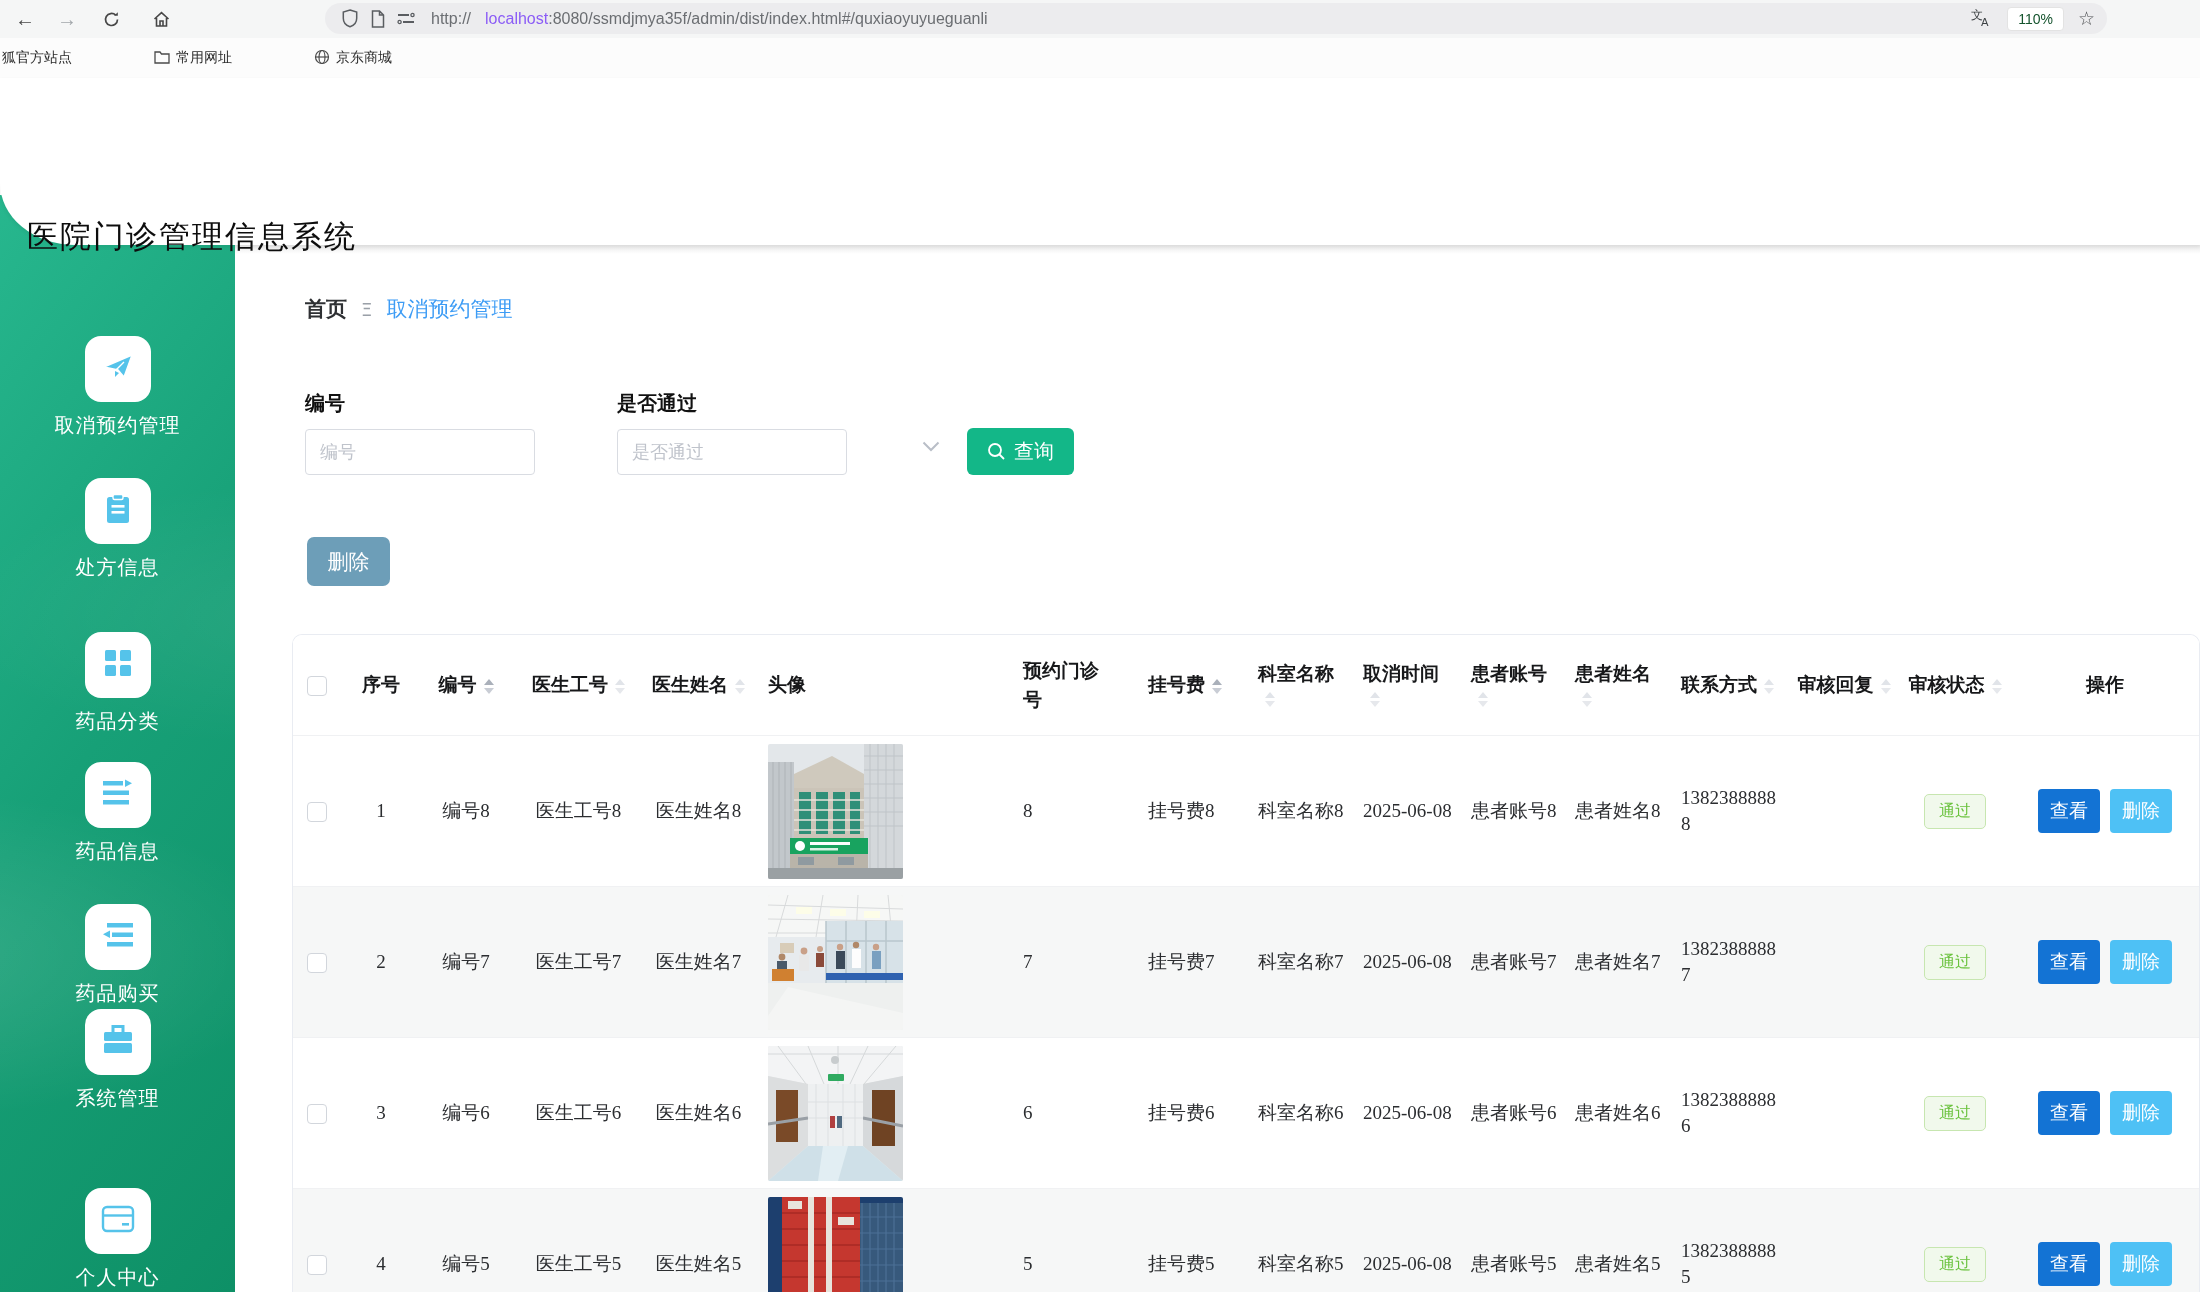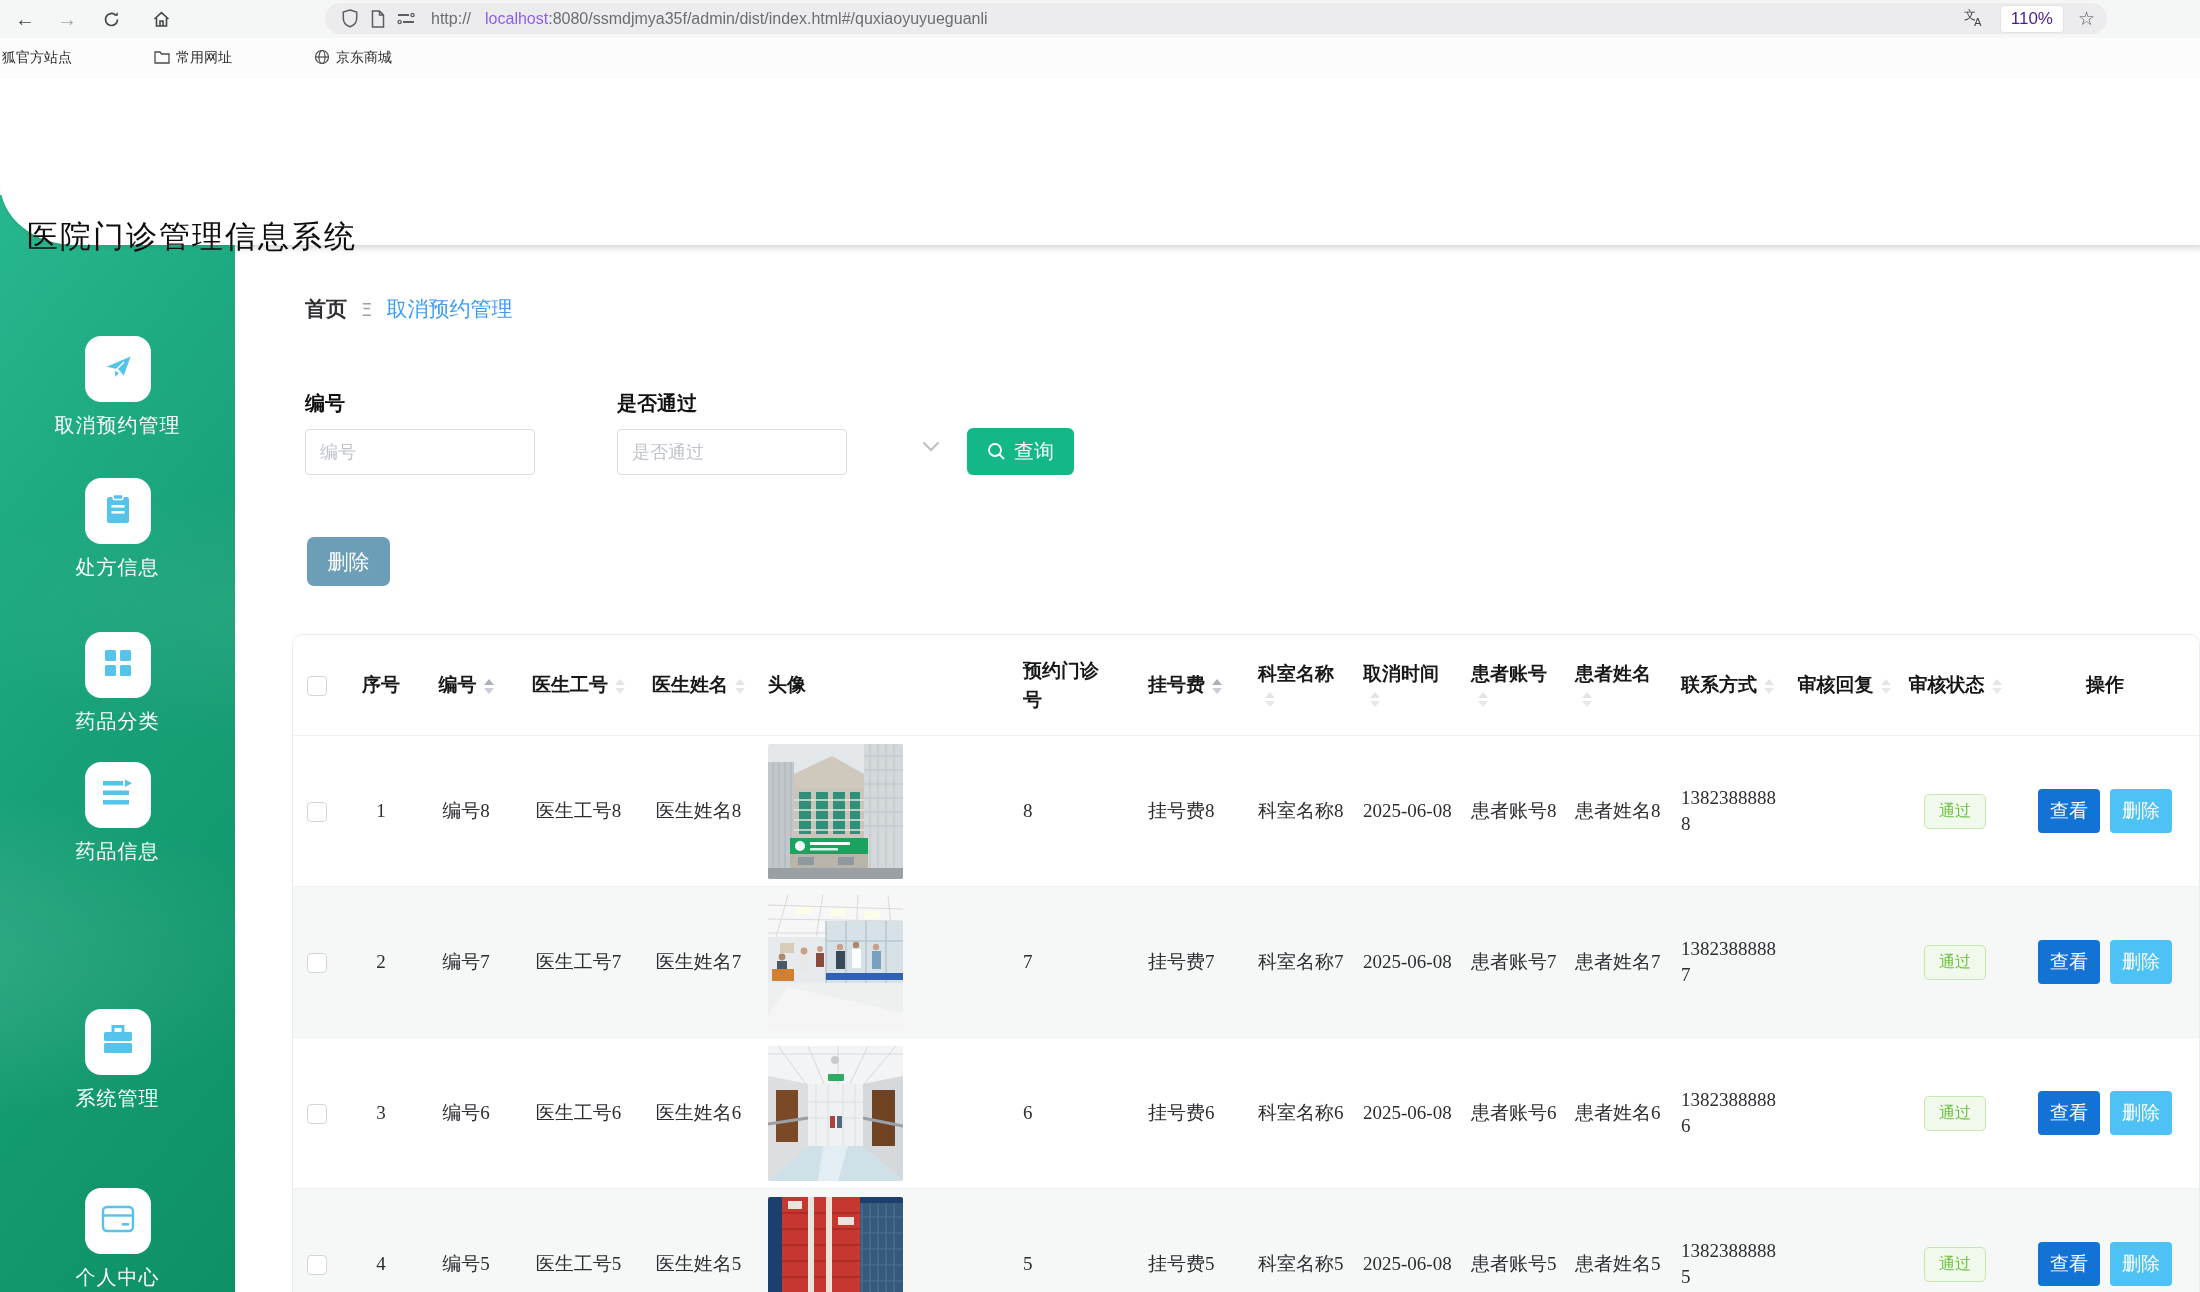--- a/index.html
+++ b/index.html
@@ -10,21 +10,21 @@
               font-family:"Liberation Sans","DejaVu Sans",sans-serif;}
   .nav-ico{position:absolute;top:4px;width:30px;height:30px;display:flex;align-items:center;justify-content:center;
            font-size:20px;color:#474747;border-radius:6px;cursor:pointer;}
   .nav-ico.dis{color:#a2a6aa;}
   .url-pill{position:absolute;left:325px;top:3px;width:1782px;height:31px;background:#ececee;border-radius:16px;
             display:flex;align-items:center;}
   .url-pill .lead-ico{width:22px;height:22px;margin-left:14px;display:flex;align-items:center;justify-content:center;color:#5a5d61;}
   .url-text{margin-left:14px;font-size:16px;color:#6b6e72;white-space:nowrap;overflow:hidden;flex:1;}
   .url-text .host{color:#8b5cf6;margin-left:14px;}
   .pill-right{display:flex;align-items:center;gap:14px;margin-right:12px;}
-  .zoom-badge{background:#fff;border-radius:4px;padding:3px 10px;font-size:17px;color:#4c1d95;border:1px solid #e3e3e3;}
+  .zoom-badge{background:#fff;border-radius:4px;padding:3px 10px;font-size:14px;color:#14532d;border:1px solid #e3e3e3;}
   .bookmarks{position:absolute;left:0;top:38px;width:2200px;height:40px;background:#fcfcfc;display:flex;align-items:center;
              font-family:"Liberation Sans","DejaVu Sans",sans-serif;font-size:14px;color:#2b2b2b;}
   .bm{display:flex;align-items:center;gap:6px;margin-right:34px;cursor:pointer;white-space:nowrap;margin-left:48px;}
   .bm:first-child{margin-left:2px;}
   .bm svg{flex:0 0 auto;}
   
   .sidebar{position:absolute;left:0;top:195px;width:235px;height:1097px;
            background:radial-gradient(ellipse 700px 260px at -150px 760px,rgba(255,255,255,.14),transparent 65%),
                       radial-gradient(ellipse 600px 220px at 300px 420px,rgba(255,255,255,.07),transparent 60%),
                       linear-gradient(128deg,#27b78e 0%,#17a077 48%,#0e9066 100%);}
@@ -191,20 +191,31 @@
         <div class="tile">
           <span><svg width="36" height="30" viewBox="0 0 36 30">
               <rect x="3" y="3" width="20" height="4.5" fill="#55c3ea"></rect>
               <path d="M25 1.5 32 5.2 25 9z" fill="#55c3ea"></path>
               <rect x="3" y="12.5" width="26" height="4.5" fill="#55c3ea"></rect>
               <rect x="3" y="22" width="26" height="4.5" fill="#55c3ea"></rect>
             </svg></span>
         </div>
         <div class="side-label">药品信息</div>
       </div>
+      <div class="side-item" style="top: 709px;">
+        <div class="tile">
+          <span><svg width="36" height="30" viewBox="0 0 36 30">
+              <rect x="7" y="3" width="26" height="4.5" fill="#55c3ea"></rect>
+              <path d="M10 10.5 3 14.2l7 3.7z" fill="#55c3ea"></path>
+              <rect x="12" y="12.5" width="21" height="4.5" fill="#55c3ea"></rect>
+              <rect x="7" y="22" width="26" height="4.5" fill="#55c3ea"></rect>
+            </svg></span>
+        </div>
+        <div class="side-label">药品购买</div>
+      </div>
       <div class="side-item" style="top: 814px;">
         <div class="tile">
           <span><svg width="34" height="32" viewBox="0 0 34 32">
               <rect x="12" y="2.5" width="10" height="7" fill="none" stroke="#55c3ea" stroke-width="3"></rect>
               <rect x="3" y="8" width="28" height="9" rx="1.5" fill="#55c3ea"></rect>
               <rect x="3" y="19" width="28" height="10" rx="1.5" fill="#55c3ea"></rect>
             </svg></span>
         </div>
         <div class="side-label">系统管理</div>
       </div>

